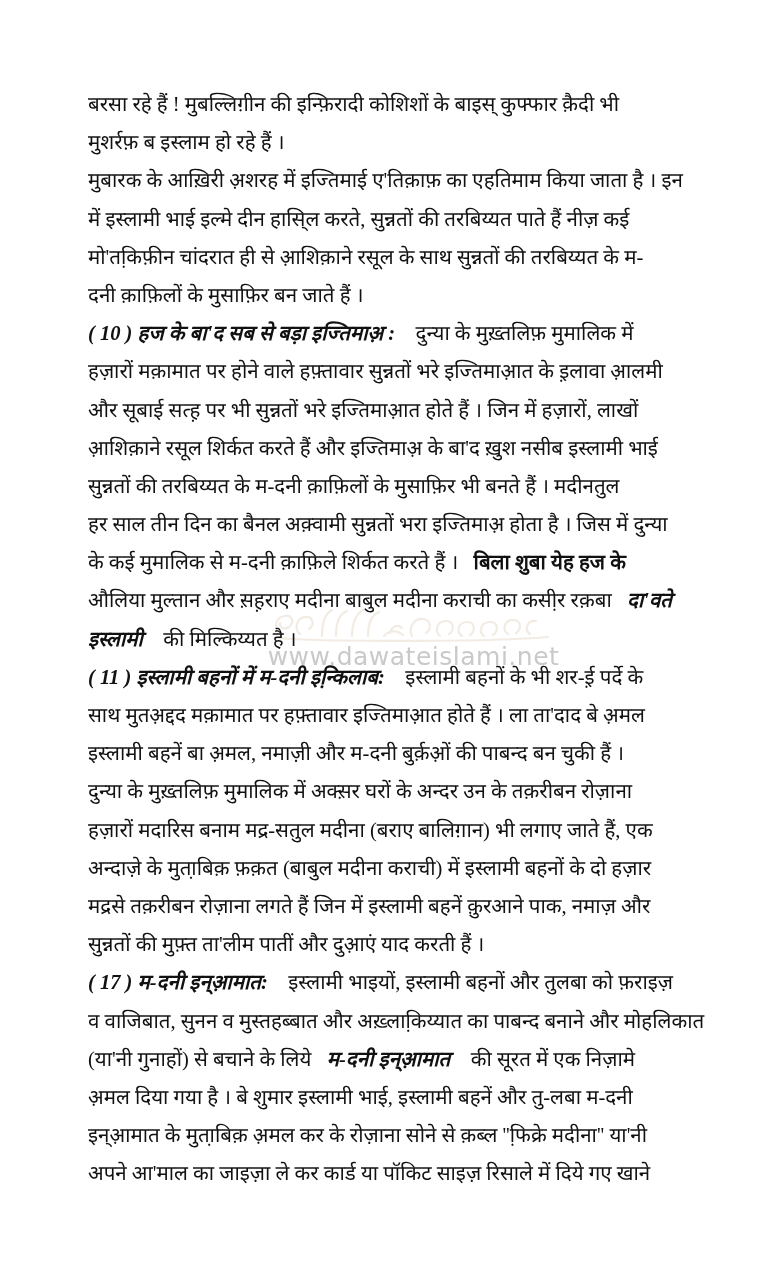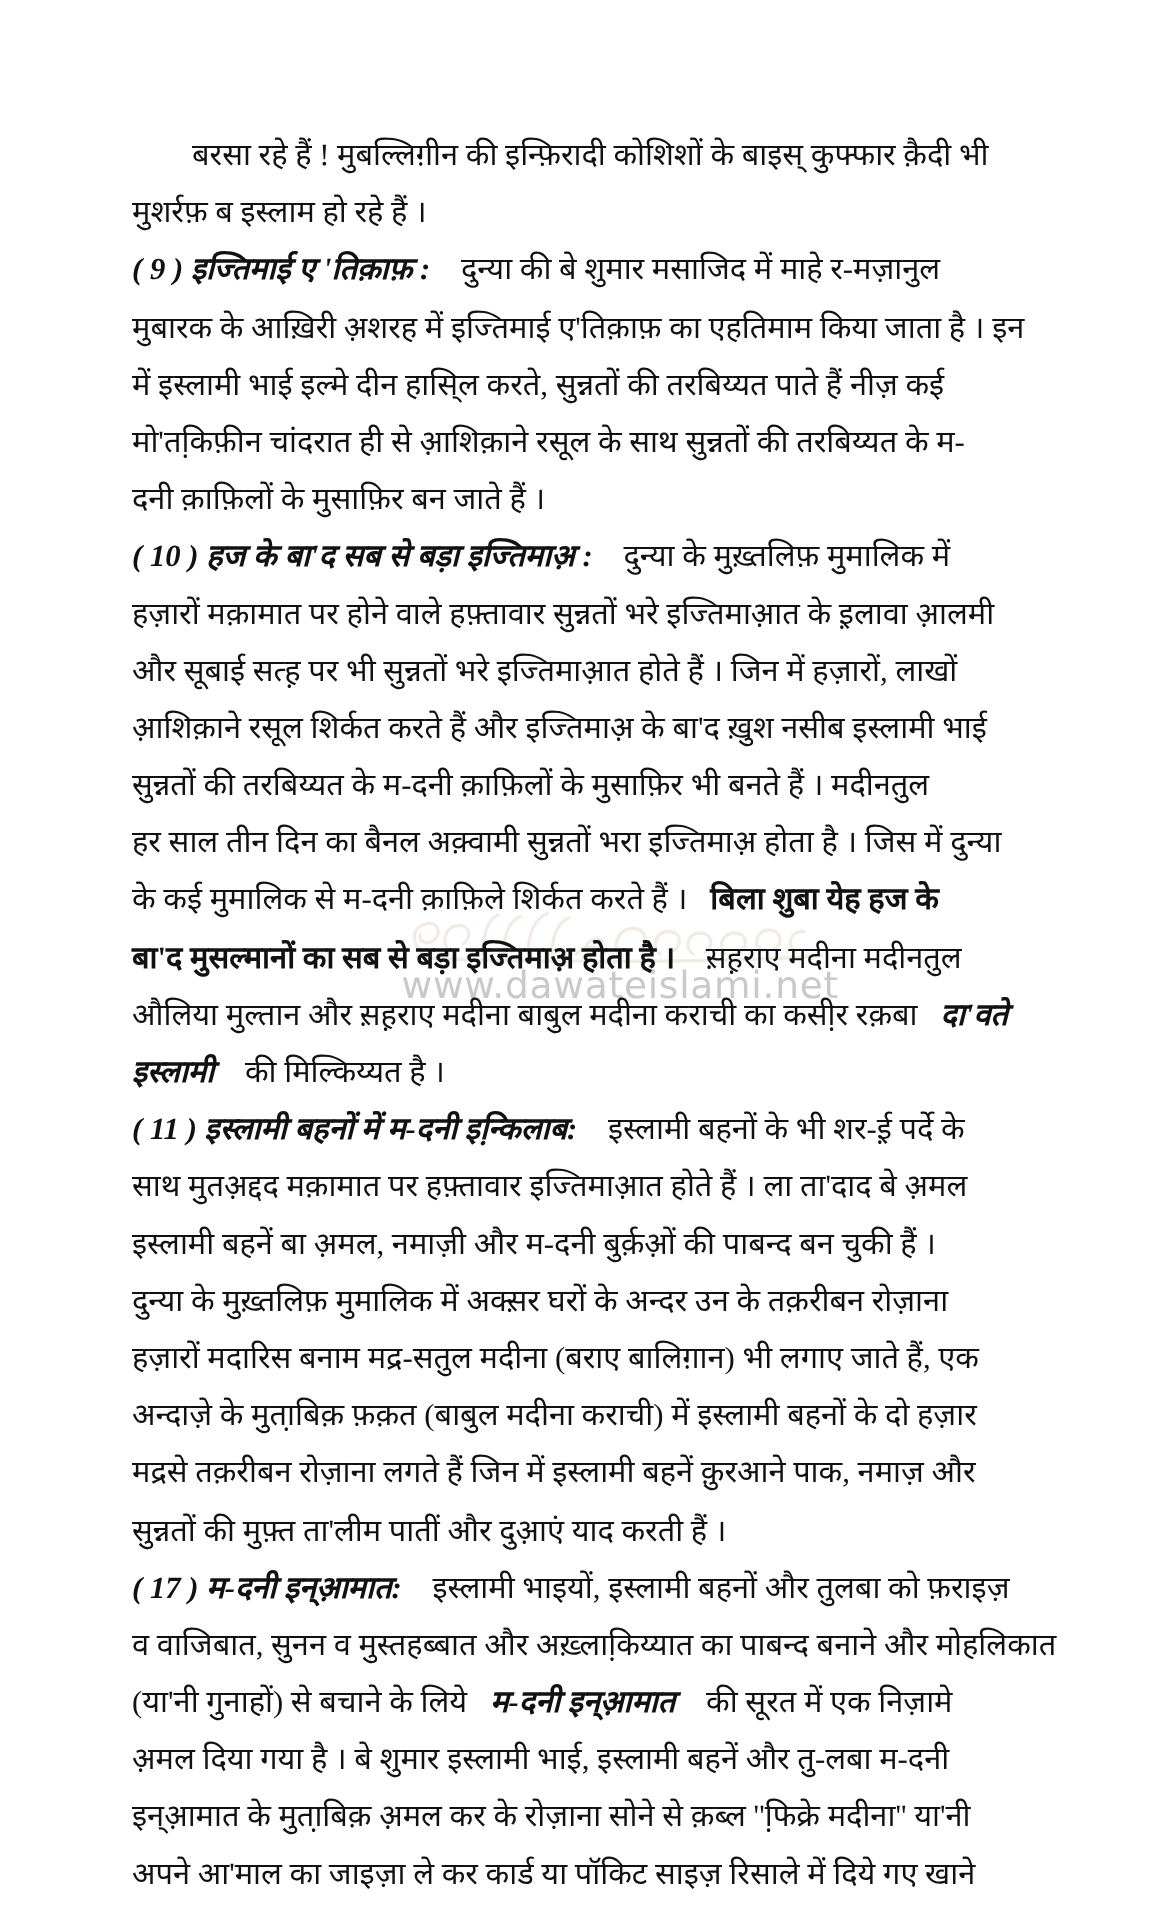--- a/index.html
+++ b/index.html
@@ -68,21 +68,20 @@
   }
 
   
   .line.just {
     display: flex;
     justify-content: space-between;
     white-space: normal;
   }
   .line.just > span.w {
     display: inline-block;
-    margin-left: 40px;
   }
 
   .hd {
     font-weight: bold;
     font-style: italic;
   }
   .bd {
     font-weight: bold;
   }
 
@@ -129,25 +128,20 @@
   <div class="body-text">
 
     <div class="line just">
       <span class="w">बरसा रहे हैं ! मुबल्लिग़ीन की इन्फ़िरादी कोशिशों के बाइस् कुफ्फार क़ैदी भी</span>
     </div>
     <div class="line">
       <span>मुशर्रफ़ ब इस्लाम हो रहे हैं ।</span>
     </div>
 
     <div class="line">
-      <span class="hd">( 9 ) इज्तिमाई ए 'तिक़ाफ़ :</span>
-      <span>&nbsp;&nbsp;</span>
-      <span>दुन्या की बे शुमार मसाजिद में माहे र-मज़ानुल</span>
-    </div>
-    <div class="line">
       <span>मुबारक के आख़िरी अ़शरह में इज्तिमाई ए'तिक़ाफ़ का एहतिमाम किया जाता है । इन</span>
     </div>
     <div class="line">
       <span>में इस्लामी भाई इल्मे दीन हासि्ल करते, सुन्नतों की तरबिय्यत पाते हैं नीज़ कई</span>
     </div>
     <div class="line">
       <span>मो'तकि़फ़ीन चांदरात ही से आ़शिक़ाने रसूल के साथ सुन्नतों की तरबिय्यत के म-</span>
     </div>
     <div class="line">
       <span>दनी क़ाफ़िलों के मुसाफ़िर बन जाते हैं ।</span>
@@ -172,25 +166,20 @@
     </div>
     <div class="line">
       <span>हर साल तीन दिन का बैनल अक़्वामी सुन्नतों भरा इज्तिमाअ़ होता है । जिस में दुन्या</span>
     </div>
     <div class="line">
       <span>के कई मुमालिक से म-दनी क़ाफ़िले शिर्कत करते हैं ।</span>
       <span>&nbsp;</span>
       <span class="bd">बिला शुबा येह हज के</span>
     </div>
     <div class="line">
-      <span class="bd">बा'द मुसल्मानों का सब से बड़ा इज्तिमाअ़ होता है ।</span>
-      <span>&nbsp;&nbsp;</span>
-      <span>स़ह़राए मदीना मदीनतुल</span>
-    </div>
-    <div class="line">
       <span>औलिया मुल्तान और स़ह़राए मदीना बाबुल मदीना कराची का कसी़र रक़बा</span>
       <span>&nbsp;</span>
       <span class="hd">दा'वते</span>
     </div>
     <div class="line">
       <span class="hd">इस्लामी</span>
       <span>&nbsp;&nbsp;</span>
       <span>की मिल्किय्यत है ।</span>
     </div>
 

